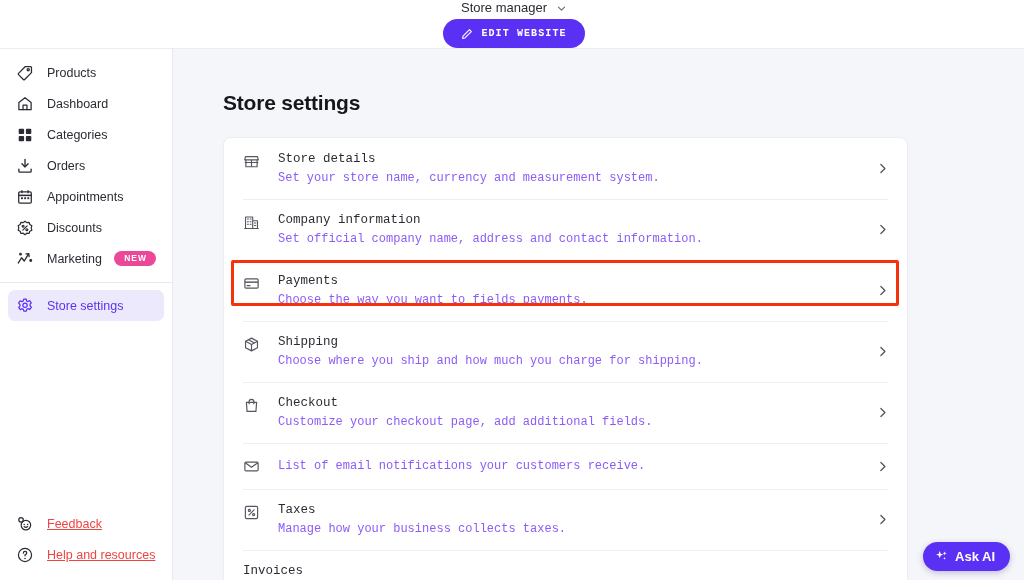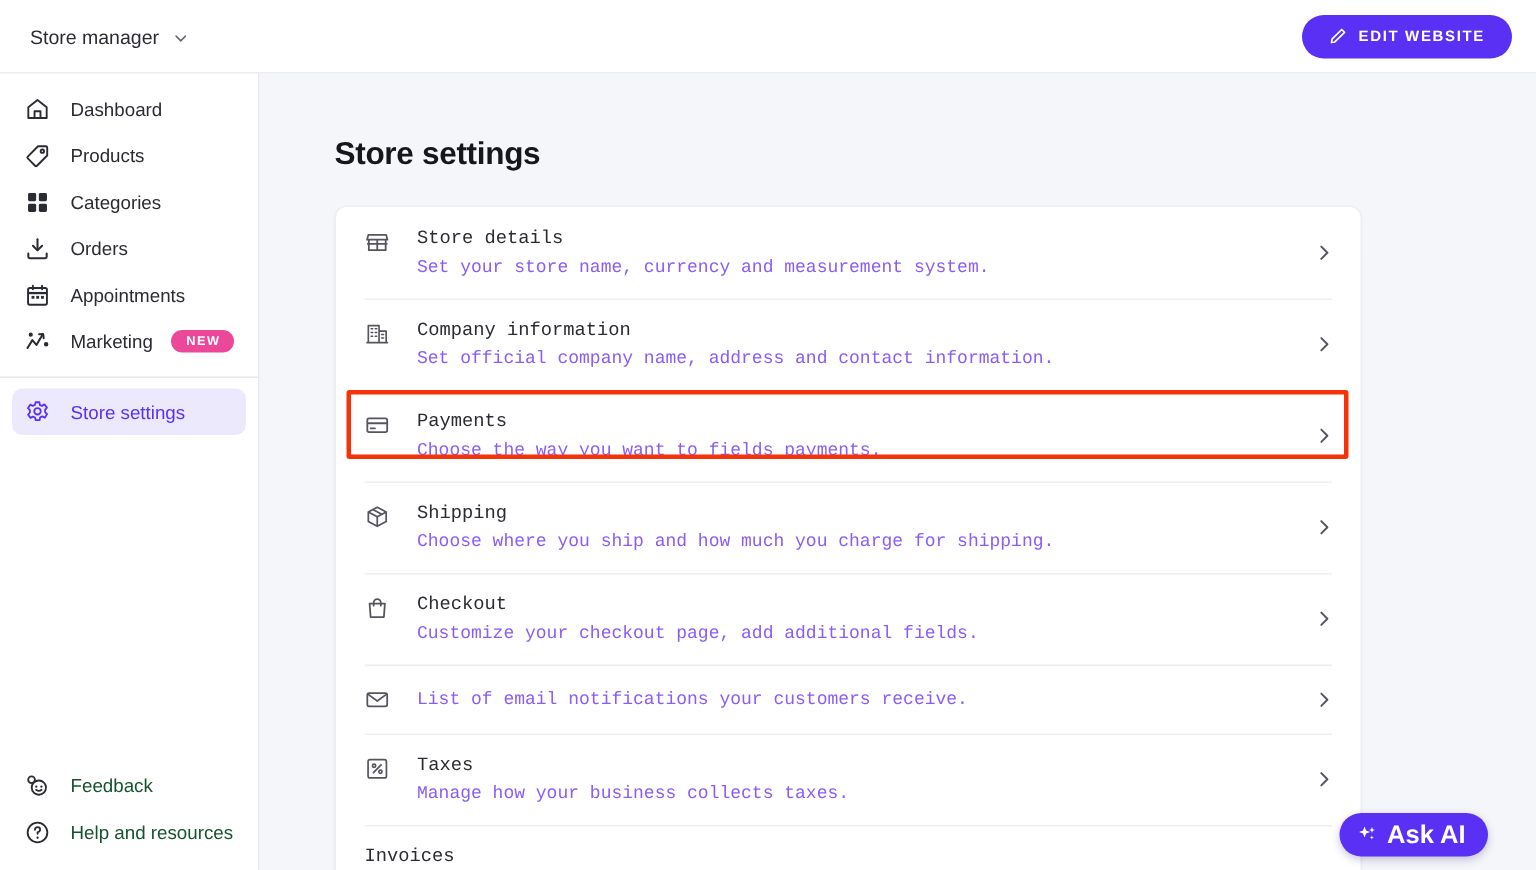--- a/index.html
+++ b/index.html
@@ -10,34 +10,34 @@
     overflow: hidden;
   }
   .app { position: relative; width: 1024px; height: 580px; display: flex; flex-direction: column; }
 
   
   .topbar {
     height: 48px; min-height: 48px;
     background: #ffffff;
     display: flex; align-items: center; justify-content: space-between;
     padding: 0 16px 0 20px;
-    position: relative; z-index: 5;
+    position: relative; z-index: 5; flex-direction: column;
   }
   .store-switcher {
     display: flex; align-items: center; gap: 9px;
     font-size: 13px; color: #2b2b33; cursor: pointer;
   }
   .chev-down { width: 11px; height: 11px; display: block; color: #6b6b78; }
   .edit-btn {
     display: flex; align-items: center; gap: 8px;
     background: #5a31f4; color: #ffffff;
     border: none; border-radius: 20px;
     height: 29px; padding: 0 18px;
     font-size: 10px; font-weight: bold; letter-spacing: 1.1px;
-    font-family: Liberation Sans, sans-serif;
+    font-family: Liberation Mono, monospace;
     cursor: pointer;
   }
   .edit-btn svg { width: 12px; height: 12px; }
 
   
   .body { display: flex; flex: 1; min-height: 0; }
 
   
   .sidebar {
     width: 173px; min-width: 173px;
@@ -63,21 +63,21 @@
   .badge-new {
     margin-left: auto;
     background: #ec4899; color: #fff;
     font-size: 8.5px; font-weight: bold; letter-spacing: 1px;
     border-radius: 9px; padding: 3px 9px 3px 10px;
     line-height: 1;
   }
   .nav-divider { height: 1px; background: #e8e8ed; margin: 8px 0 7px 0; }
   .nav-spacer { flex: 1; }
   .nav-bottom { padding-bottom: 10px; }
-  .nav-bottom .nav-item { height: 31px; color: #14532d; }
+  .nav-bottom .nav-item { height: 31px; color: #ef4444; text-decoration: underline; }
 
   
   .main {
     flex: 1; min-width: 0;
     background: #f5f6fa;
     border-top: 1px solid #ededf1;
     overflow: hidden;
     position: relative;
     padding: 0 116px 0 50px;
   }
@@ -120,27 +120,27 @@
     width: 668px; height: 46px;
     border: 3px solid #f5320a;
     border-radius: 2px;
     pointer-events: none;
     z-index: 20;
   }
 
   
   .ask-ai {
     position: absolute;
-    right: 32px; bottom: 9px;
+    right: 14px; bottom: 9px;
     height: 29px;
     background: #5a31f4; color: #fff;
     border-radius: 16px;
     display: flex; align-items: center; gap: 6px;
     padding: 0 15px 0 11px;
-    font-size: 17px; font-weight: bold;
+    font-size: 13px; font-weight: bold;
     cursor: pointer; z-index: 30;
     box-shadow: 0 2px 6px rgba(40,20,120,0.25);
   }
   .ask-ai svg { width: 15px; height: 15px; }
 </style>
 </head>
 <body>
 
 <div class="app">
 
@@ -162,36 +162,36 @@
       <span>EDIT WEBSITE</span>
     </button>
   </div>
 
   <div class="body">
 
     <div class="sidebar">
 
       <div class="nav-item">
         <span class="ico">
+          <svg viewBox="0 0 20 20" fill="none" stroke="currentColor" stroke-width="1.4" stroke-linejoin="round">
+              <path d="M10.4 2.8 H16.2 A1 1 0 0 1 17.2 3.8 V9.6 L9.6 17.2 A1 1 0 0 1 8.2 17.2 L2.8 11.8 A1 1 0 0 1 2.8 10.4 Z"></path>
+              <circle cx="13.6" cy="6.4" r="1.25"></circle>
+            </svg>
+        </span>
+        <span class="nav-label">Products</span>
+      </div>
+
+      <div class="nav-item">
+        <span class="ico">
           <svg viewBox="0 0 20 20" fill="none" stroke="currentColor" stroke-width="1.4" stroke-linejoin="round" stroke-linecap="round">
               <path d="M3.2 8.4 L10 3 L16.8 8.4 V16.3 H3.2 Z"></path>
               <path d="M7.8 16.3 V11.3 H12.2 V16.3"></path>
             </svg>
         </span>
         <span class="nav-label">Dashboard</span>
-      </div>
-
-      <div class="nav-item">
-        <span class="ico">
-          <svg viewBox="0 0 20 20" fill="none" stroke="currentColor" stroke-width="1.4" stroke-linejoin="round">
-              <path d="M10.4 2.8 H16.2 A1 1 0 0 1 17.2 3.8 V9.6 L9.6 17.2 A1 1 0 0 1 8.2 17.2 L2.8 11.8 A1 1 0 0 1 2.8 10.4 Z"></path>
-              <circle cx="13.6" cy="6.4" r="1.25"></circle>
-            </svg>
-        </span>
-        <span class="nav-label">Products</span>
       </div>
 
       <div class="nav-item">
         <span class="ico">
           <svg viewBox="0 0 20 20" fill="currentColor">
               <rect x="3" y="3" width="6" height="6" rx="1.1"></rect>
               <rect x="11" y="3" width="6" height="6" rx="1.1"></rect>
               <rect x="3" y="11" width="6" height="6" rx="1.1"></rect>
               <rect x="11" y="11" width="6" height="6" rx="1.1"></rect>
             </svg>
@@ -217,20 +217,31 @@
               <path d="M3 8.2 H17" stroke-width="1.7"></path>
               <path d="M6.6 2.8 V5.4 M13.4 2.8 V5.4" stroke-linecap="round"></path>
               <rect x="5.6" y="10.3" width="2.1" height="2.1" fill="currentColor" stroke="none"></rect>
               <rect x="9.1" y="10.3" width="2.1" height="2.1" fill="currentColor" stroke="none"></rect>
               <rect x="12.6" y="10.3" width="2.1" height="2.1" fill="currentColor" stroke="none"></rect>
             </svg>
         </span>
         <span class="nav-label">Appointments</span>
       </div>
 
+      <div class="nav-item">
+        <span class="ico">
+          <svg viewBox="0 0 20 20" fill="none" stroke="currentColor" stroke-width="1.35">
+              <path d="M10 2.4 L12 4 L14.5 3.7 L15.4 6.1 L17.6 7.4 L16.9 9.9 L17.6 12.4 L15.4 13.7 L14.5 16.1 L12 15.8 L10 17.4 L8 15.8 L5.5 16.1 L4.6 13.7 L2.4 12.4 L3.1 9.9 L2.4 7.4 L4.6 6.1 L5.5 3.7 L8 4 Z" stroke-linejoin="round"></path>
+              <path d="M7.6 12.4 L12.4 7.6" stroke-linecap="round"></path>
+              <circle cx="7.9" cy="8.1" r="1.05"></circle>
+              <circle cx="12.1" cy="11.9" r="1.05"></circle>
+            </svg>
+        </span>
+        <span class="nav-label">Discounts</span>
+      </div>
 
       <div class="nav-item">
         <span class="ico">
           <svg viewBox="0 0 20 20" fill="none" stroke="currentColor" stroke-width="1.5" stroke-linecap="round" stroke-linejoin="round">
               <path d="M2.6 14.4 L6.2 8.6 L9.2 12.2 L13.6 4.8"></path>
               <path d="M11.2 4.3 L14.2 4.1 L14.6 7.2"></path>
               <circle cx="16.4" cy="11.6" r="0.9" fill="currentColor"></circle>
               <circle cx="5" cy="4.6" r="0.8" fill="currentColor"></circle>
             </svg>
         </span>

